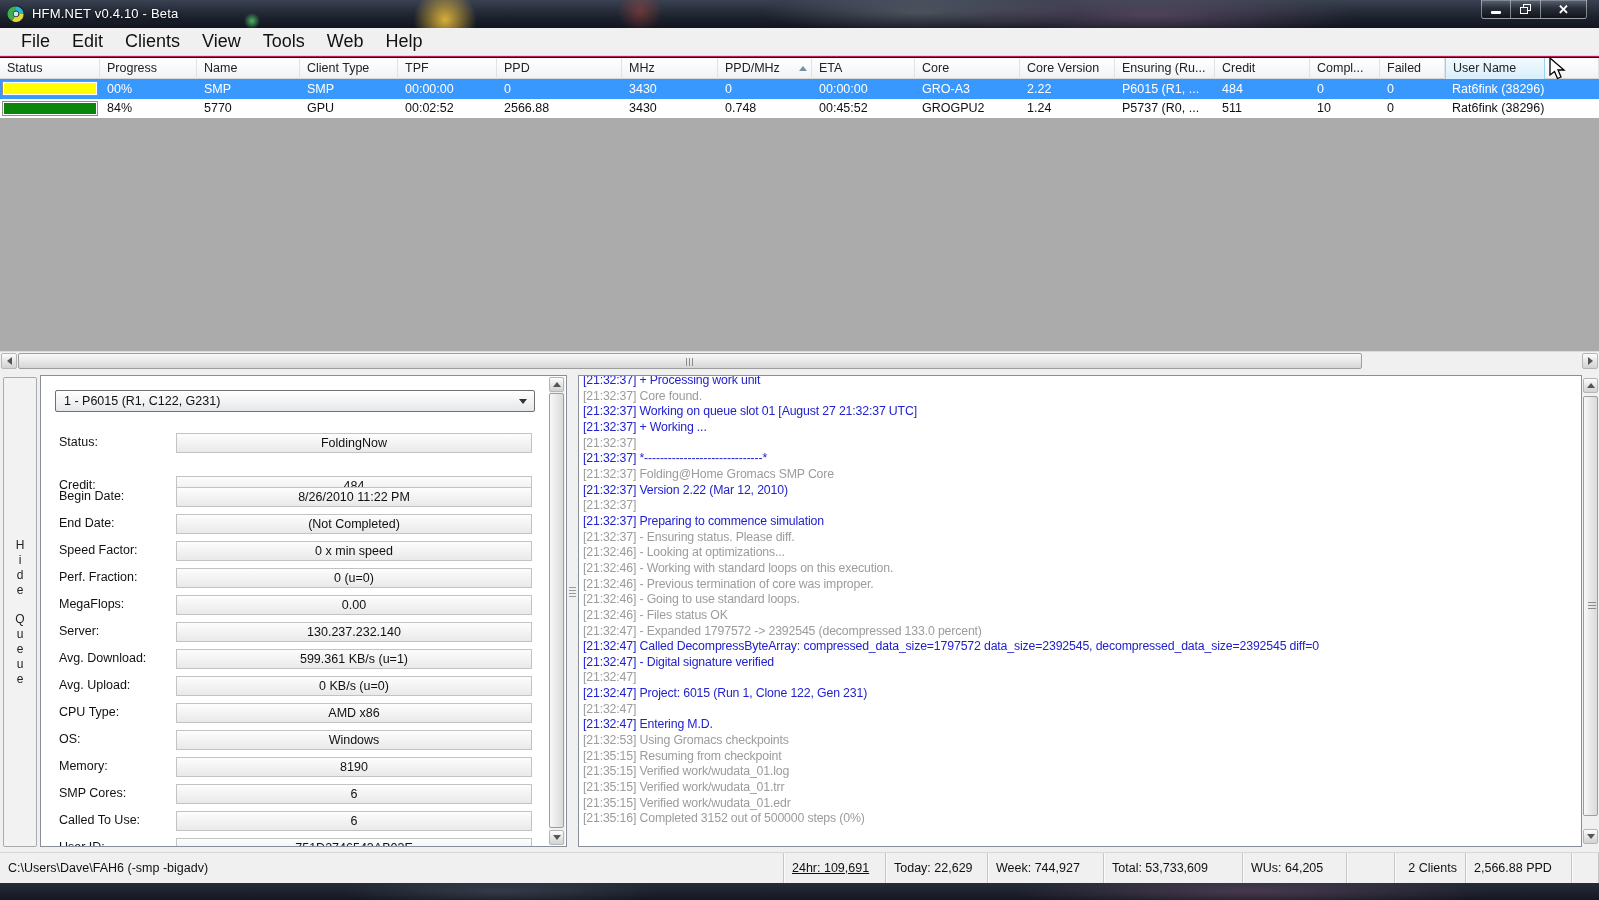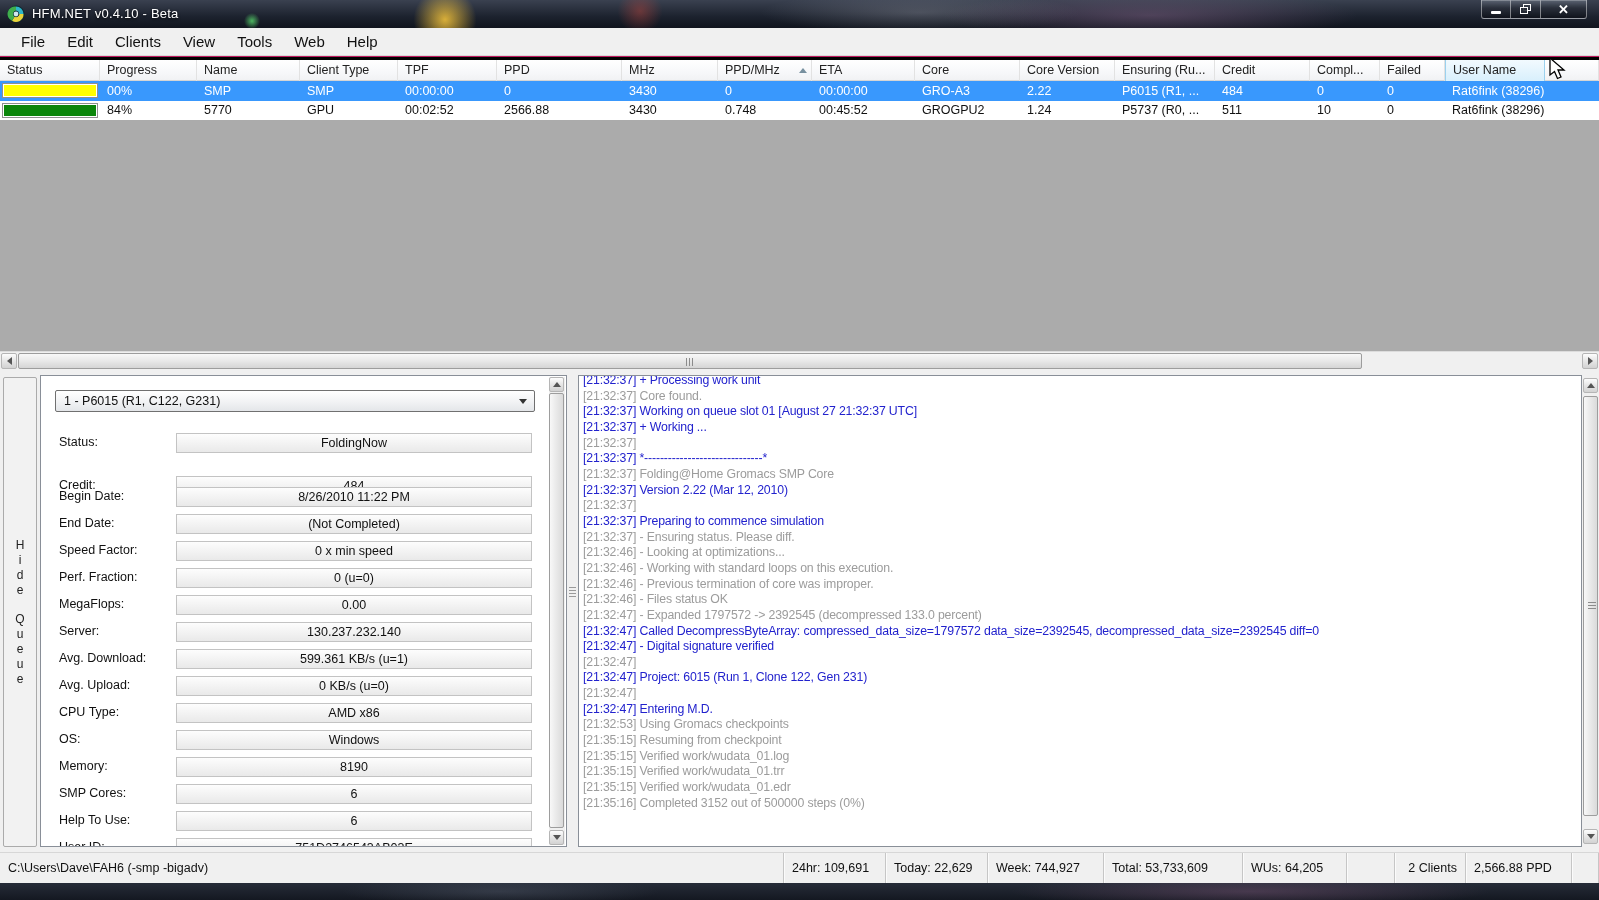--- a/index.html
+++ b/index.html
@@ -32,25 +32,25 @@
   .glyph-min { width:10px; height:3px; background:#fff; margin-top:6px; border-radius:1px; }
   .glyph-restore { position:relative; width:11px; height:10px; }
   .glyph-restore .r1 { position:absolute; right:0; top:0; width:8px; height:7px; border:1.6px solid #fff; }
   .glyph-restore .r2 { position:absolute; left:0; bottom:0; width:8px; height:7px; border:1.6px solid #fff;
     background:rgba(40,45,55,.9); }
   .glyph-close { font-size:13px; line-height:13px; font-weight:bold; }
 
   
   #menubar { position:absolute; left:0; top:28px; width:1599px; height:28px; background:#f0f0f0;
     display:flex; align-items:center; padding-left:10px; border-bottom:1px solid #d9d9d9; }
-  .menu-item { padding:4px 11px; font-size:15px; color:#111;text-align:center; }
+  .menu-item { padding:4px 11px; font-size:18px; color:#111;text-align:center; }
 
   
   #grid { position:absolute; left:0; top:57px; width:1599px; height:294px; background:#ababab;
-    border-top:3px solid #000000; }
+    border-top:1px solid #000000; }
   #grid-header { position:absolute; left:0; top:0; height:21px; width:1599px; display:flex;
     background:linear-gradient(to bottom,#ffffff,#f7f8fa 60%,#f1f2f4); border-bottom:1px solid #d5d5d5; }
   .hcell { height:21px; padding:3px 0 0 7px; font-size:12.5px; color:#222; position:relative;
     border-right:1px solid #e2e2e2; white-space:nowrap; overflow:hidden; }
   .hcell.sorted .sort-arrow { position:absolute; right:4px; top:8px; width:0; height:0;
     border-left:4px solid transparent; border-right:4px solid transparent; border-bottom:5px solid #77909f; }
   .hcell.hovered { background:linear-gradient(to bottom,#f2fafe,#d8effc); border-right:1px solid #9bd1ee;
     border-left:1px solid #9bd1ee; }
   .grid-row { position:absolute; left:0; width:1599px; height:19.5px; display:flex; font-size:12.5px; }
   .grid-row.selected { background:#3998fd; color:#fff; }
@@ -323,21 +323,21 @@
           </div>
           <div class="qrow" style="top: 381px;">
             <span class="qlabel">Memory:</span>
             <div class="qvalue">8190</div>
           </div>
           <div class="qrow" style="top: 408px; padding-left: 27px;">
             <span class="qlabel">SMP Cores:</span>
             <div class="qvalue">6</div>
           </div>
           <div class="qrow" style="top: 435px;">
-            <span class="qlabel">Help To Use:</span>
+            <span class="qlabel">Called To Use:</span>
             <div class="qvalue">6</div>
           </div>
           <div class="qrow" style="top: 462px;">
             <span class="qlabel">User ID:</span>
             <div class="qvalue">751D2746543AB03E</div>
           </div>
         </div>
       <div id="queue-scroll">
         <div class="sb-btn" style="left:0;top:0;width:15px;height:15px;">
             <span class="tri tri-up"></span>
@@ -362,20 +362,21 @@
           <div class="log-line log-gray">[21:32:37]</div>
           <div class="log-line log-blue">[21:32:37] *------------------------------*</div>
           <div class="log-line log-gray">[21:32:37] Folding@Home Gromacs SMP Core</div>
           <div class="log-line log-blue">[21:32:37] Version 2.22 (Mar 12, 2010)</div>
           <div class="log-line log-gray">[21:32:37]</div>
           <div class="log-line log-blue">[21:32:37] Preparing to commence simulation</div>
           <div class="log-line log-gray">[21:32:37] - Ensuring status. Please diff.</div>
           <div class="log-line log-gray">[21:32:46] - Looking at optimizations...</div>
           <div class="log-line log-gray">[21:32:46] - Working with standard loops on this execution.</div>
           <div class="log-line log-gray">[21:32:46] - Previous termination of core was improper.</div>
+          <div class="log-line log-gray">[21:32:46] - Going to use standard loops.</div>
           <div class="log-line log-gray">[21:32:46] - Files status OK</div>
           <div class="log-line log-gray">[21:32:47] - Expanded 1797572 -&gt; 2392545 (decompressed 133.0 percent)</div>
           <div class="log-line log-blue">[21:32:47] Called DecompressByteArray: compressed_data_size=1797572 data_size=2392545, decompressed_data_size=2392545 diff=0</div>
           <div class="log-line log-blue">[21:32:47] - Digital signature verified</div>
           <div class="log-line log-gray">[21:32:47]</div>
           <div class="log-line log-blue">[21:32:47] Project: 6015 (Run 1, Clone 122, Gen 231)</div>
           <div class="log-line log-gray">[21:32:47]</div>
           <div class="log-line log-blue">[21:32:47] Entering M.D.</div>
           <div class="log-line log-gray">[21:32:53] Using Gromacs checkpoints</div>
           <div class="log-line log-gray">[21:35:15] Resuming from checkpoint</div>
@@ -395,21 +396,21 @@
         </div>
       <div class="sb-btn" style="left:1px;bottom:3px;width:15px;height:15px;">
           <span class="tri tri-down"></span>
         </div>
     </div>
 
   </div>
 
   <div id="statusbar">
     <div class="seg seg-path">C:\Users\Dave\FAH6 (-smp -bigadv)</div>
-  <div class="seg" style="flex: 0 0 102px;">24hr: 109,691</div>
+  <div class="seg" style="flex: 0 0 102px; text-decoration: underline;">24hr: 109,691</div>
       <div class="seg" style="flex: 0 0 102px;">Today: 22,629</div>
       <div class="seg" style="flex: 0 0 116px;">Week: 744,927</div>
       <div class="seg" style="flex: 0 0 139px;">Total: 53,733,609</div>
       <div class="seg" style="flex: 0 0 104px;">WUs: 64,205</div>
       <div class="seg" style="flex: 0 0 48px;"></div>
       <div class="seg seg-right" style="flex: 0 0 71px;">2 Clients</div>
       <div class="seg" style="flex: 0 0 106px;">2,566.88 PPD</div>
       <div class="seg" style="flex: 0 0 27px;"></div>
     </div>
 

